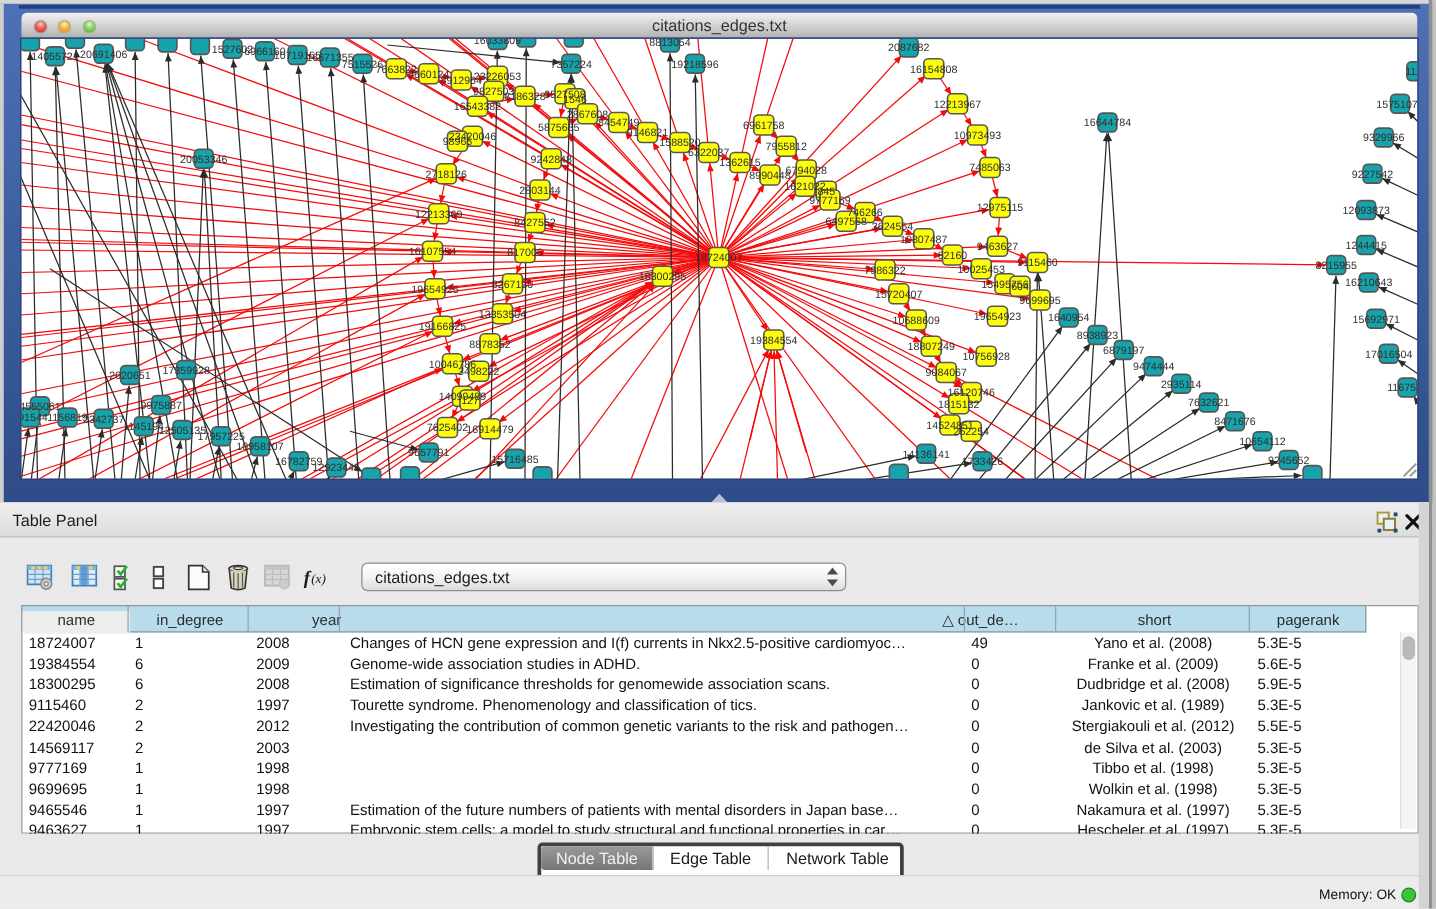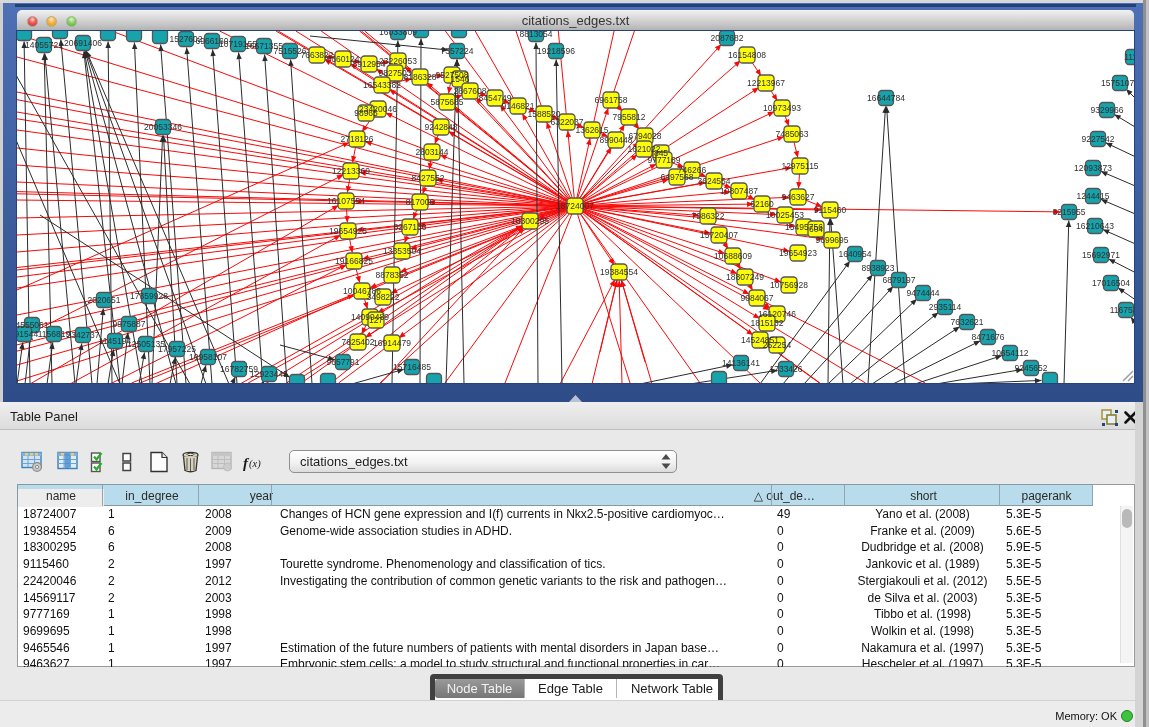--- a/index.html
+++ b/index.html
@@ -844,20 +844,21 @@
     <span style="left:188px">2009</span>
     <span style="left:263px">Genome-wide association studies in ADHD.</span>
     <span style="left:760px">0</span>
     <span class="ctr" style="left:828px;width:155px">Franke et al. (2009)</span>
     <span style="left:989px">5.6E-5</span>
   </div>
 <div class="trow" style="top:539.4px">
 <span style="left:6px">18300295</span>
     <span style="left:91px">6</span>
     <span style="left:188px">2008</span>
+    <span style="left:263px">Estimation of significance thresholds for genomewide association scans.</span>
     <span style="left:760px">0</span>
     <span class="ctr" style="left:828px;width:155px">Dudbridge et al. (2008)</span>
     <span style="left:989px">5.9E-5</span>
   </div>
 <div class="trow" style="top:556.1px">
 <span style="left:6px">9115460</span>
     <span style="left:91px">2</span>
     <span style="left:188px">1997</span>
     <span style="left:263px">Tourette syndrome. Phenomenology and classification of tics.</span>
     <span style="left:760px">0</span>
@@ -913,21 +914,21 @@
     <span style="left:263px">Embryonic stem cells: a model to study structural and functional properties in car…</span>
     <span style="left:760px">0</span>
     <span class="ctr" style="left:828px;width:155px">Hescheler et al. (1997)</span>
     <span style="left:989px">5.3E-5</span>
   </div>
 
 <div class="abs" style="left:1120px;top:506px;width:13px;height:157px;background:#f4f4f4;border-left:1px solid #e0e0e0"></div>
 <div class="abs" style="left:1121.5px;top:509px;width:10px;height:19px;background:#b9b9b9;border-radius:5px"></div>
 
 <div class="abs" style="left:0;top:667px;width:1146px;height:33px;background:#e9e9e9"></div>
-<div class="abs" style="left:430px;top:674px;width:293px;height:34px;border:5px solid #404040;border-radius:4px;background:#fff;font-size:13px;color:#1a1a1a">
+<div class="abs" style="left:430px;top:674px;width:293px;height:34px;border:3px solid #404040;border-radius:4px;background:#fff;font-size:13px;color:#1a1a1a">
 <span class="abs" style="left:0;top:0;width:89px;height:19px;background:linear-gradient(#9a9a9a,#767676);border-radius:3px 0 0 3px;color:#f2f2f2;text-align:center;line-height:19px">Node Table</span>
 <span class="abs" style="left:89px;top:0;width:92px;height:19px;text-align:center;line-height:19px;border-left:1px solid #b5b5b5">Edge Table</span>
 <span class="abs" style="left:181px;top:0;width:111px;height:19px;text-align:center;line-height:19px;border-left:1px solid #b5b5b5">Network Table</span>
 </div>
 
 <div class="abs" style="left:0;top:700px;width:1146px;height:27px;background:#ececec;border-top:1px solid #d2d2d2"></div>
 <div class="abs" style="left:1040px;top:710px;width:77px;text-align:right;font-size:11px;color:#111">Memory: OK</div>
 <div class="abs" style="left:1121px;top:710px;width:12px;height:12px;border-radius:50%;background:#3cc43c;border:1px solid #2a7d2a"></div>
 
 <div class="abs" style="left:1143px;top:0;width:3px;height:727px;background:#8f8f8f"></div>

